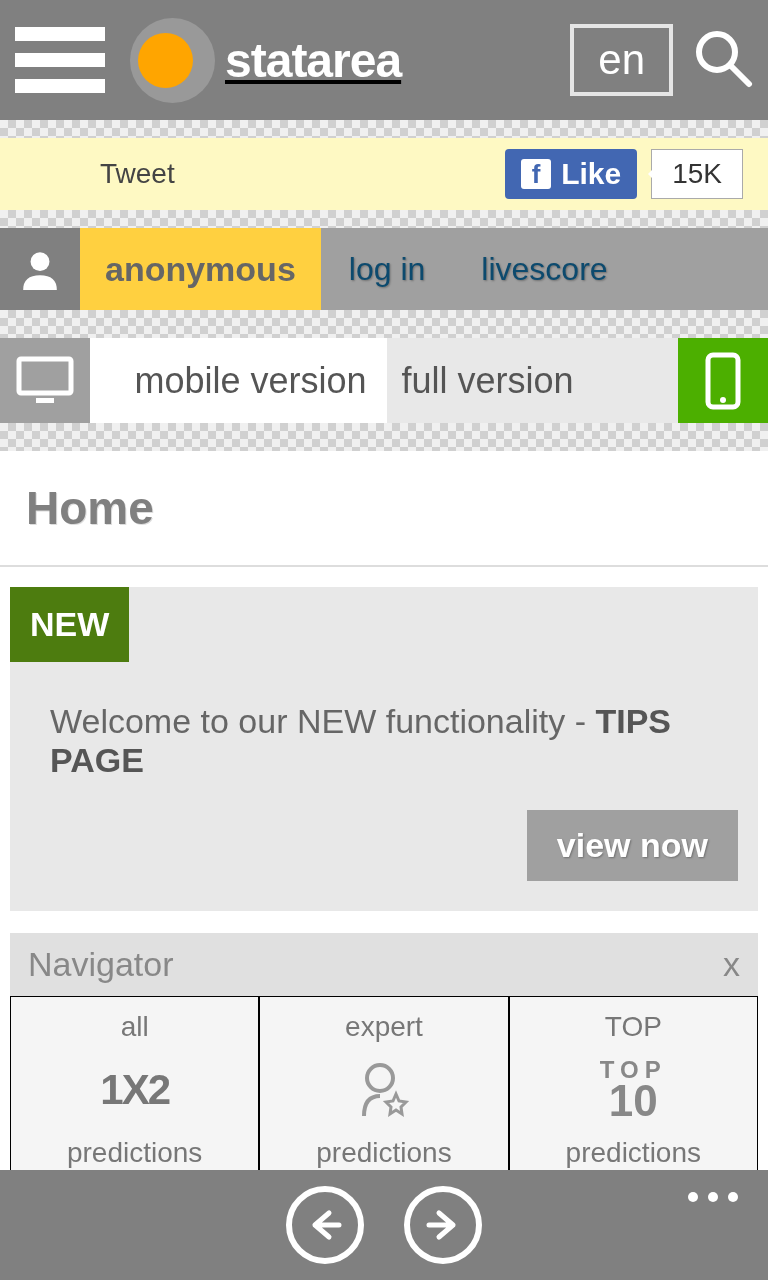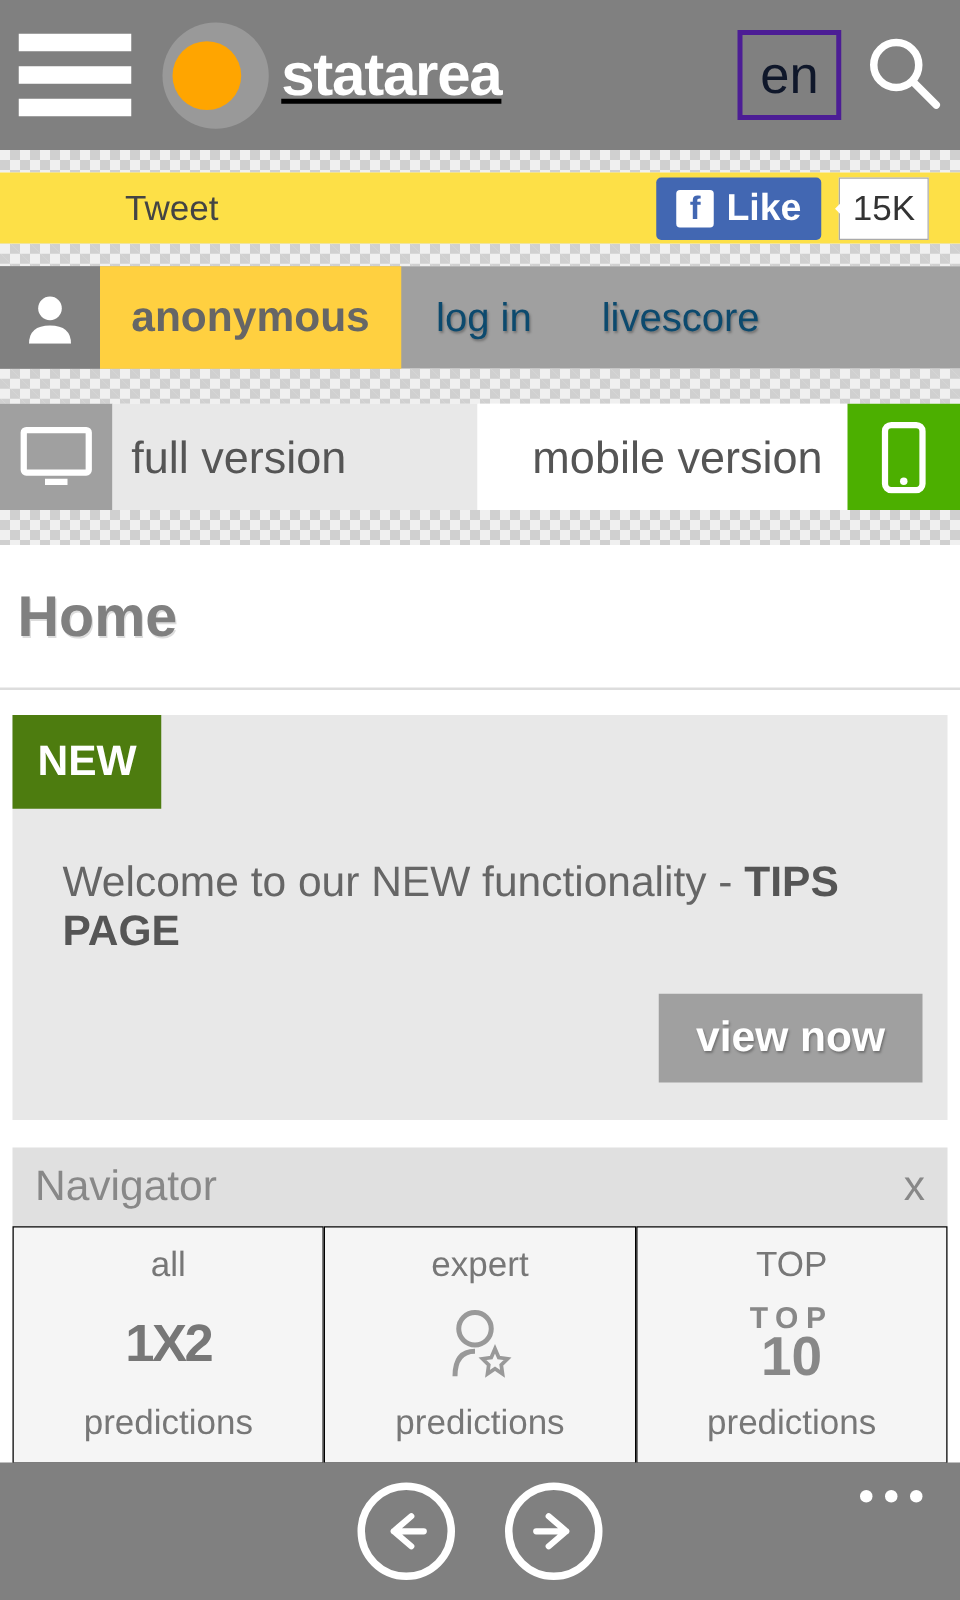--- a/index.html
+++ b/index.html
@@ -6,57 +6,57 @@
   body { font-family: Arial, Helvetica, sans-serif; width: 768px; height: 1280px; background: #fff; overflow: hidden; position: relative; }
   
   
   .header { background: #808080; height: 120px; display: flex; align-items: center; padding: 0 15px; }
   .hamburger { display: flex; flex-direction: column; justify-content: center; gap: 12px; cursor: pointer; width: 90px; }
   .hamburger span { display: block; height: 14px; background: #fff; width: 90px; }
   .logo { display: flex; align-items: center; margin-left: 25px; text-decoration: underline; }
   .logo-circle { width: 85px; height: 85px; border-radius: 50%; background: #999; display: flex; align-items: center; justify-content: center; position: relative; }
   .logo-dot { width: 55px; height: 55px; border-radius: 50%; background: #ffa500; position: absolute; left: 8px; }
   .logo-text { color: #fff; font-size: 48px; font-weight: bold; margin-left: 10px; letter-spacing: -1px; }
-  .lang-box { border: 4px solid #4c1d95; color: #0f172a; font-size: 42px; padding: 8px 14px; margin-left: auto; margin-right: 20px; cursor: pointer; }
+  .lang-box { border: 4px solid #e5e5e5; color: #ffffff; font-size: 42px; padding: 8px 24px; margin-left: auto; margin-right: 20px; cursor: pointer; }
   .search-icon { cursor: pointer; }
   .search-icon svg { width: 60px; height: 60px; }
   
   
   .checker { height: 18px; background-image:
     linear-gradient(45deg,#d0d0d0 25%,transparent 25%,transparent 75%,#d0d0d0 75%),
     linear-gradient(45deg,#d0d0d0 25%,transparent 25%,transparent 75%,#d0d0d0 75%);
     background-size: 16px 16px; background-position: 0 0, 8px 8px; background-color: #f0f0f0; }
   .checker.tall { height: 28px; }
   
   
-  .social-bar { background: #fde047; height: 57px; display: flex; align-items: center; padding: 0 25px; }
+  .social-bar { background: #fef9c3; height: 72px; display: flex; align-items: center; padding: 0 25px; }
   .tweet { color: #444; font-size: 28px; margin-left: 75px; cursor: pointer; }
   .fb-wrap { margin-left: auto; display: flex; align-items: center; }
   .fb-like { background: #4267b2; color: #fff; font-size: 30px; font-weight: bold; padding: 8px 16px; border-radius: 4px; display: flex; align-items: center; gap: 10px; cursor: pointer; }
   .fb-icon { background: #fff; color: #4267b2; width: 30px; height: 30px; border-radius: 3px; display: flex; align-items: center; justify-content: center; font-weight: bold; font-size: 26px; }
-  .fb-count { background: #fff; border: 1px solid #aaa; color: #333; font-size: 28px; padding: 8px 10px; margin-left: 14px; position: relative; }
+  .fb-count { background: #fff; border: 1px solid #aaa; color: #333; font-size: 28px; padding: 8px 20px; margin-left: 14px; position: relative; }
   .fb-count::before { content: ''; position: absolute; left: -10px; top: 50%; transform: translateY(-50%); border: 6px solid transparent; border-right-color: #fff; }
   
   
   .user-bar { background: #a0a0a0; height: 82px; display: flex; align-items: stretch; }
   .user-icon-box { background: #808080; width: 80px; display: flex; align-items: center; justify-content: center; }
   .user-status { background: #ffd040; color: #666; font-size: 34px; font-weight: bold; display: flex; align-items: center; padding: 0 25px; }
   .user-link { color: #0c4a6e; font-size: 32px; display: flex; align-items: center; padding: 0 28px; cursor: pointer; text-shadow: 1px 1px 2px rgba(0,0,0,0.3); }
   
   
   .version-bar { height: 85px; display: flex; }
   .ver-icon-box { width: 90px; display: flex; align-items: center; justify-content: center; }
   .ver-icon-box.gray { background: #a0a0a0; }
   .ver-icon-box.green { background: #4caf00; }
   .ver-item { flex: 1; display: flex; align-items: center; font-size: 36px; cursor: pointer; }
   .ver-item.full { background: #e8e8e8; color: #555; padding-left: 15px; }
   .ver-item.mobile { background: #fff; color: #555; justify-content: flex-end; padding-right: 20px; }
   
   
-  .home-title { color: #808080; font-size: 46px; font-weight: bold; padding: 30px 14px; text-shadow: 1px 1px 0 #ddd; border-radius: 11px; }
+  .home-title { color: #808080; font-size: 46px; font-weight: bold; padding: 30px 26px; text-shadow: 1px 1px 0 #ddd; border-radius: 11px; }
   .divider { height: 2px; background: #ddd; }
   
   
   .banner { background: #e8e8e8; margin: 20px 10px 0; position: relative; padding-bottom: 30px; }
   .new-badge { background: #4d7c0f; color: #fff; font-size: 34px; font-weight: bold; padding: 18px 20px; display: inline-block; }
   .banner-text { color: #666; font-size: 34px; padding: 40px 40px 30px; }
   .banner-text strong { color: #555; font-weight: bold; }
   .view-now { background: #a0a0a0; color: #fff; font-size: 34px; font-weight: bold; padding: 16px 30px; float: right; margin-right: 20px; cursor: pointer; text-shadow: 1px 1px 2px rgba(0,0,0,0.3); }
   
   
@@ -134,22 +134,22 @@
 
 <div class="checker tall"></div>
 
 <div class="version-bar">
   <div class="ver-icon-box gray">
     <svg width="58" height="50" viewBox="0 0 58 50">
         <rect x="3" y="3" width="52" height="34" rx="2" stroke="#fff" stroke-width="5" fill="none"></rect>
         <rect x="20" y="42" width="18" height="5" fill="#fff"></rect>
       </svg>
   </div>
+  <div class="ver-item mobile">mobile version</div>
   <div class="ver-item full">full version</div>
-  <div class="ver-item mobile">mobile version</div>
   <div class="ver-icon-box green">
     <svg width="40" height="58" viewBox="0 0 40 58">
         <rect x="5" y="3" width="30" height="52" rx="5" stroke="#fff" stroke-width="5" fill="none"></rect>
         <circle cx="20" cy="48" r="3" fill="#fff"></circle>
       </svg>
   </div>
 </div>
 
 <div class="checker tall"></div>
 

